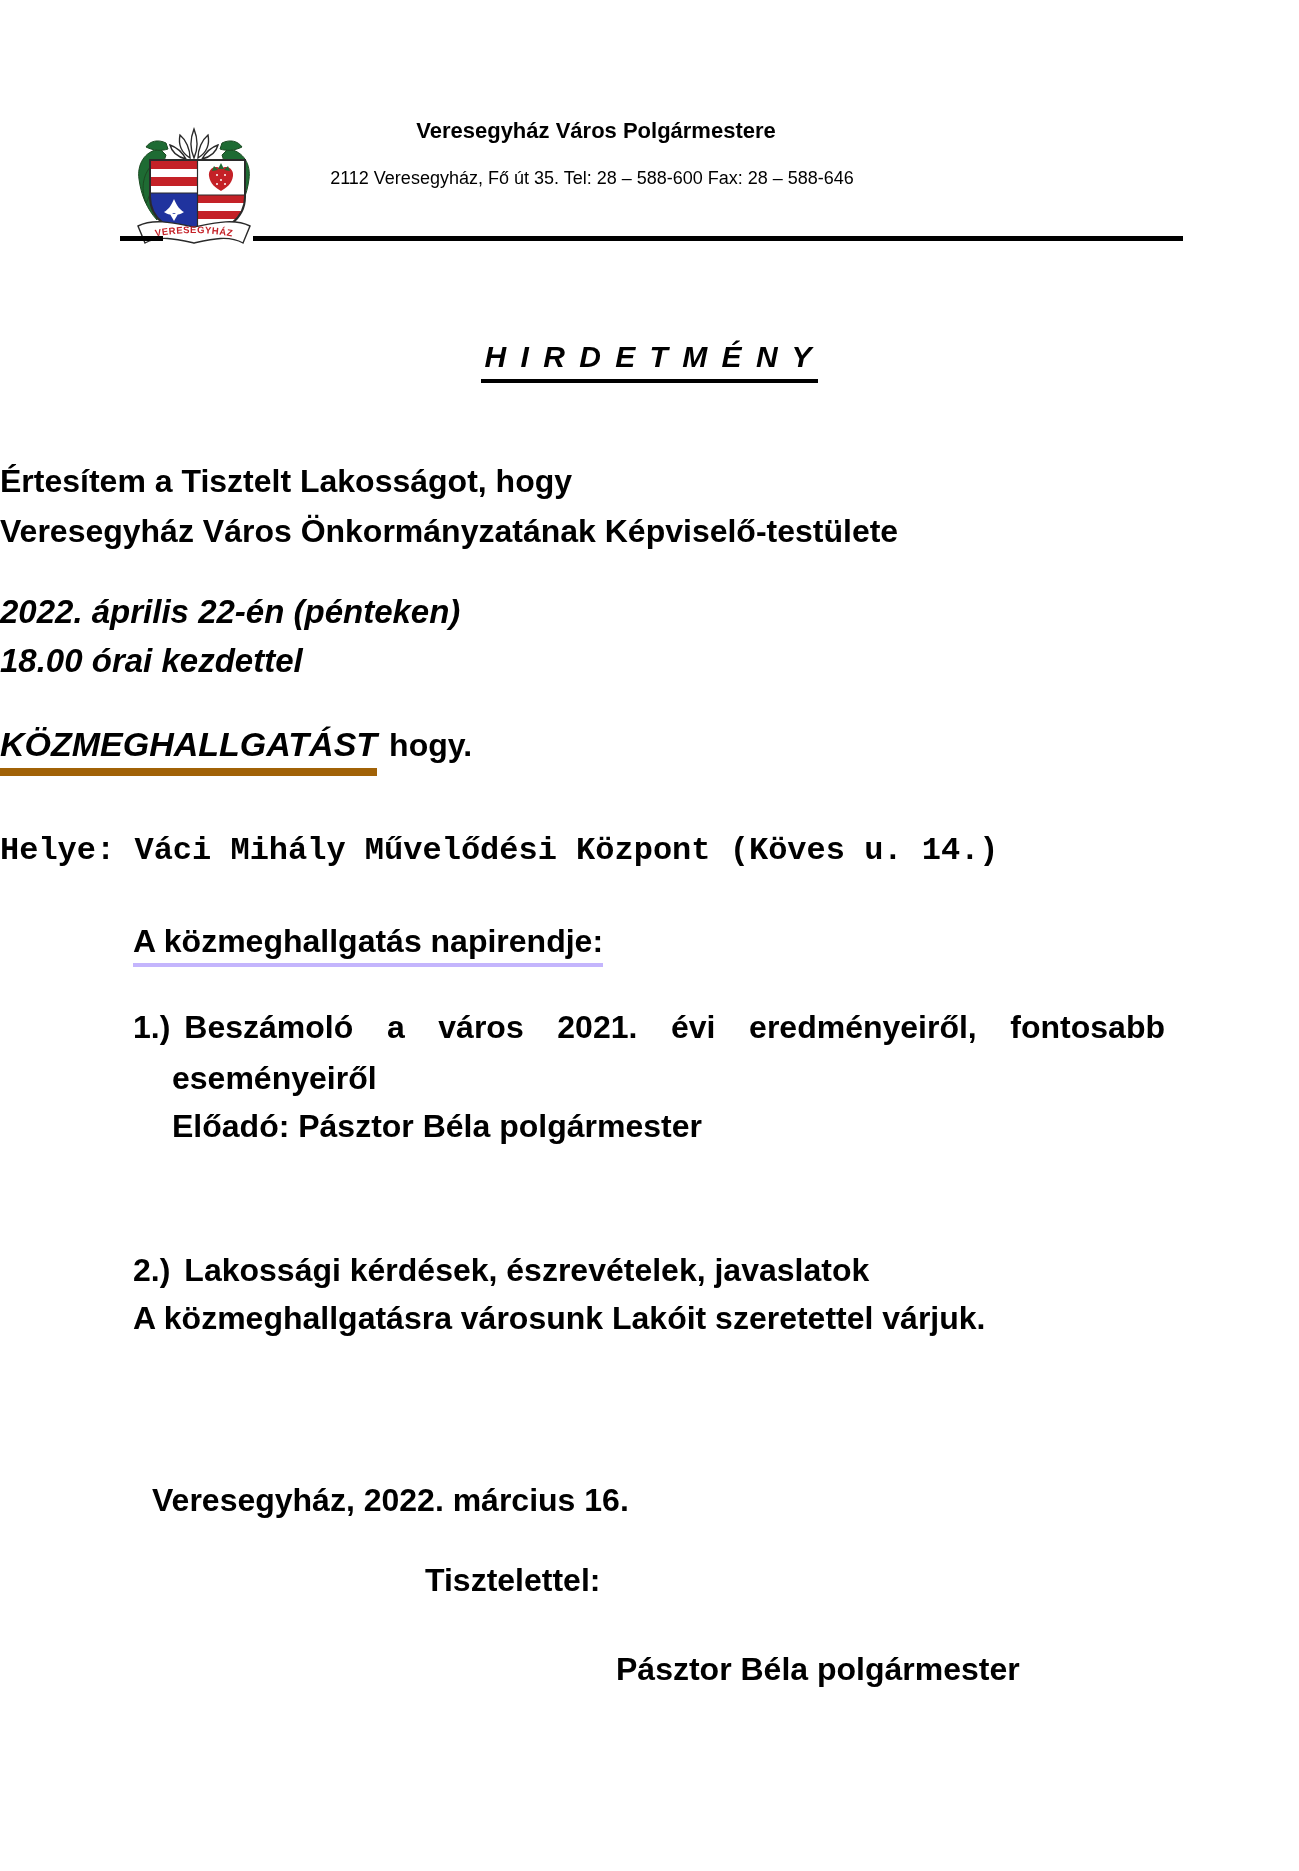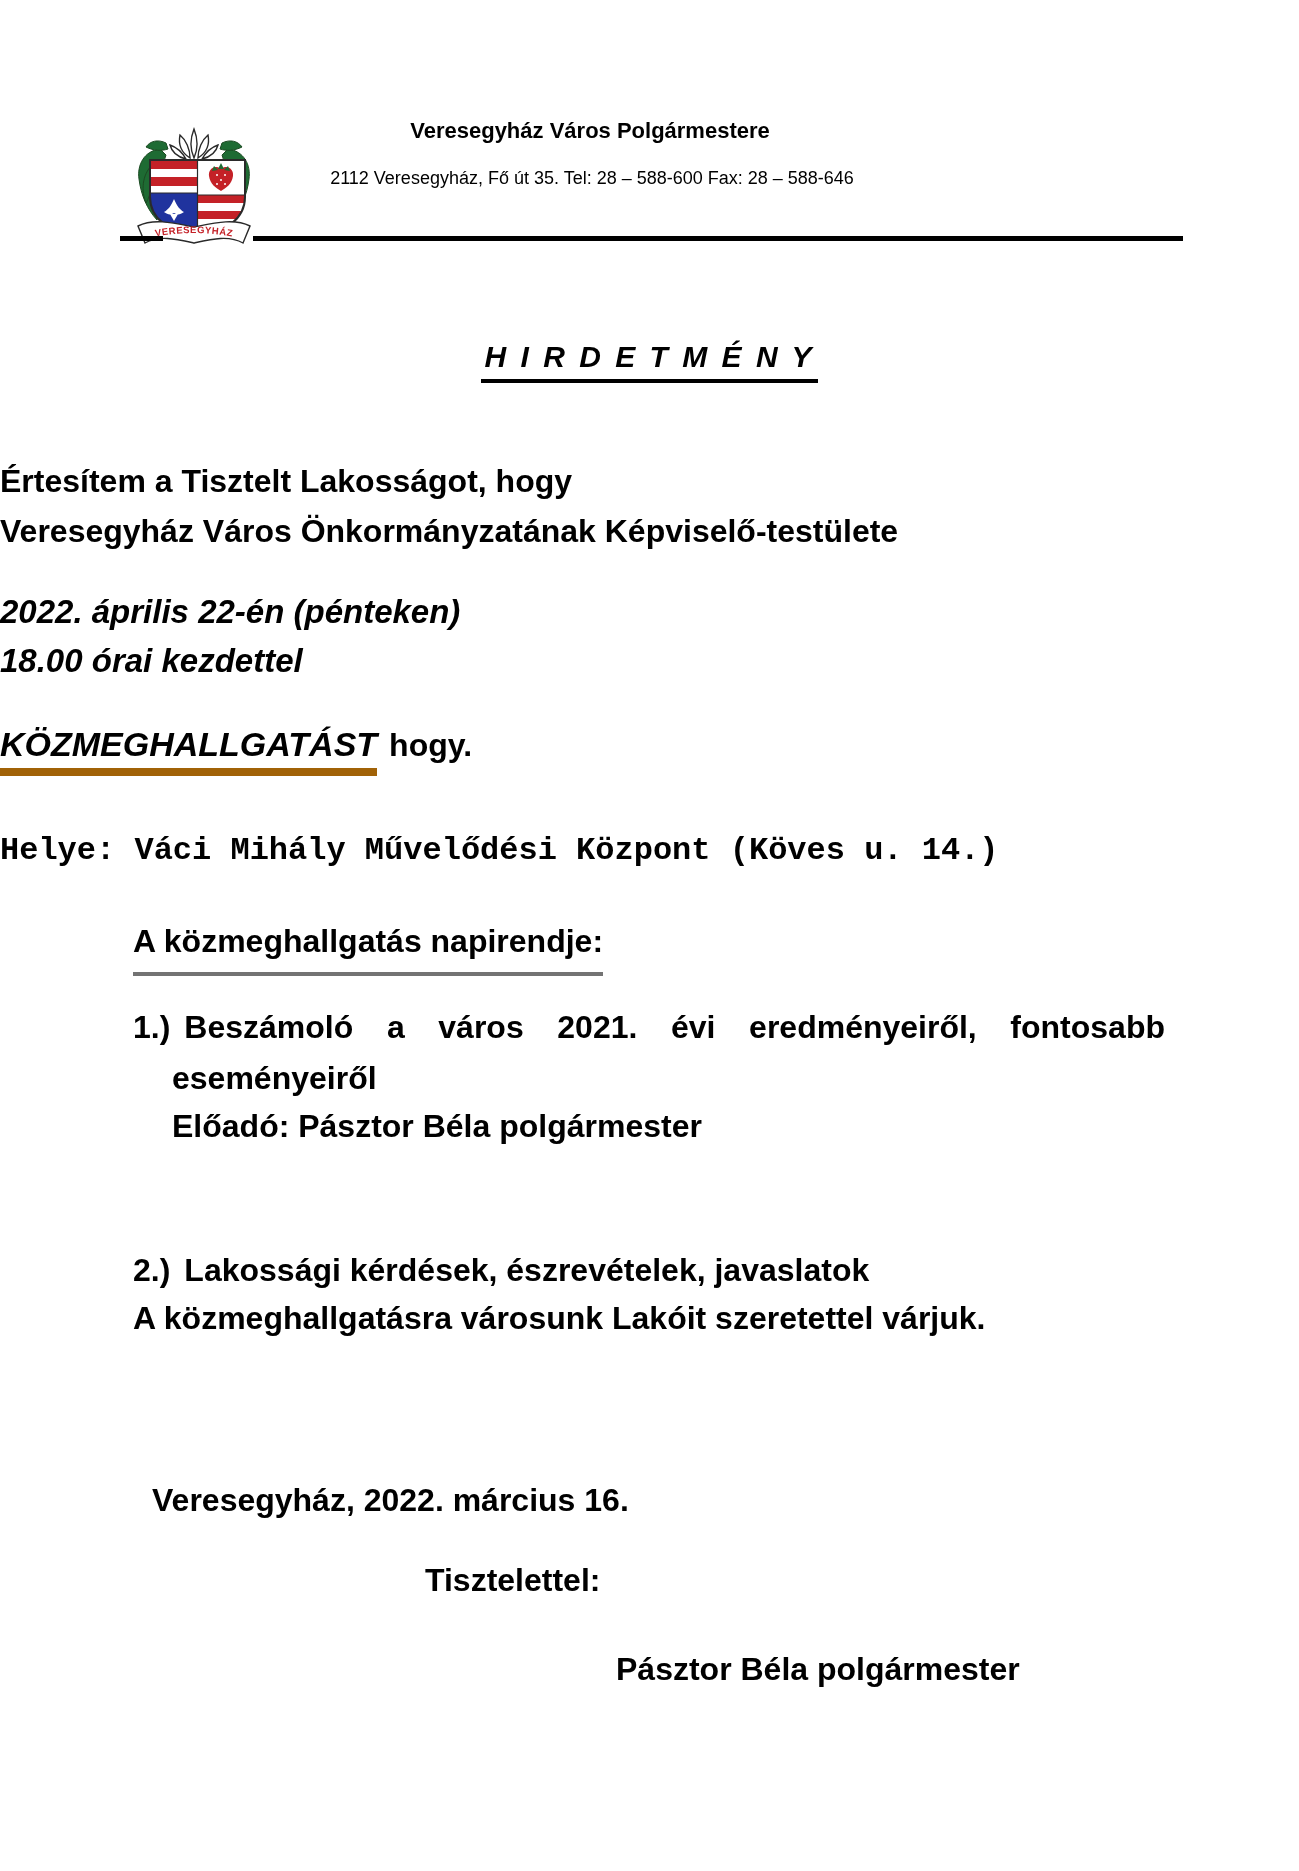--- a/index.html
+++ b/index.html
@@ -9,21 +9,21 @@
     background:#ffffff;
     font-family:"Liberation Sans","DejaVu Sans",sans-serif;
     color:#000;
     overflow:hidden;
   }
   .abs{position:absolute;}
   
   .org-name{
     top:118px;left:0;width:1180px;
     text-align:center;
-    font-size:22px;font-weight:bold;
+    font-size:22px;font-weight:bold;padding-left:6px;
   }
   .address-line{
     top:168px;left:0;width:1184px;
     text-align:center;
     font-size:18px;
   }
   .rule-dash{top:236px;left:120px;width:43px;height:5px;background:#000;}
   .rule-main{top:236px;left:253px;width:930px;height:5px;background:#000;}
   .logo{top:125px;left:130px;width:128px;height:128px;}
   
@@ -48,22 +48,22 @@
     border-bottom:8px solid #a16207;
     padding-bottom:3px;
   }
   .event-tail{font-size:32px;font-weight:bold;margin-left:12px;}
   .location-line{top:832px;font-family:Liberation Mono, monospace;}
   
   .left-line{font-weight:bold;font-size:32px;line-height:1.2;}
   .agenda-heading-wrap{top:922px;left:133px;}
   .agenda-heading{
     display:inline-block;
-    border-bottom:4px solid #737373;
-    padding-bottom:12px;
+    border-bottom:4px solid #c4b5fd;
+    padding-bottom:3px;
   }
   .item1-l1{top:1008px;left:133px;width:1032px;text-align:justify;text-align-last:justify;}
   .item1-l1 .num{margin-right:14px;}
   .item1-l2{top:1059px;left:172px;}
   .item1-l3{top:1107px;left:172px;}
   .item2-l1{top:1211px;left:133px;margin-top:40px;}
   .item2-l1 .num{margin-right:14px;}
   .closing-line{top:1299px;left:133px;}
   .place-date{top:1481px;left:152px;}
   .salutation{top:1561px;left:425px;}

